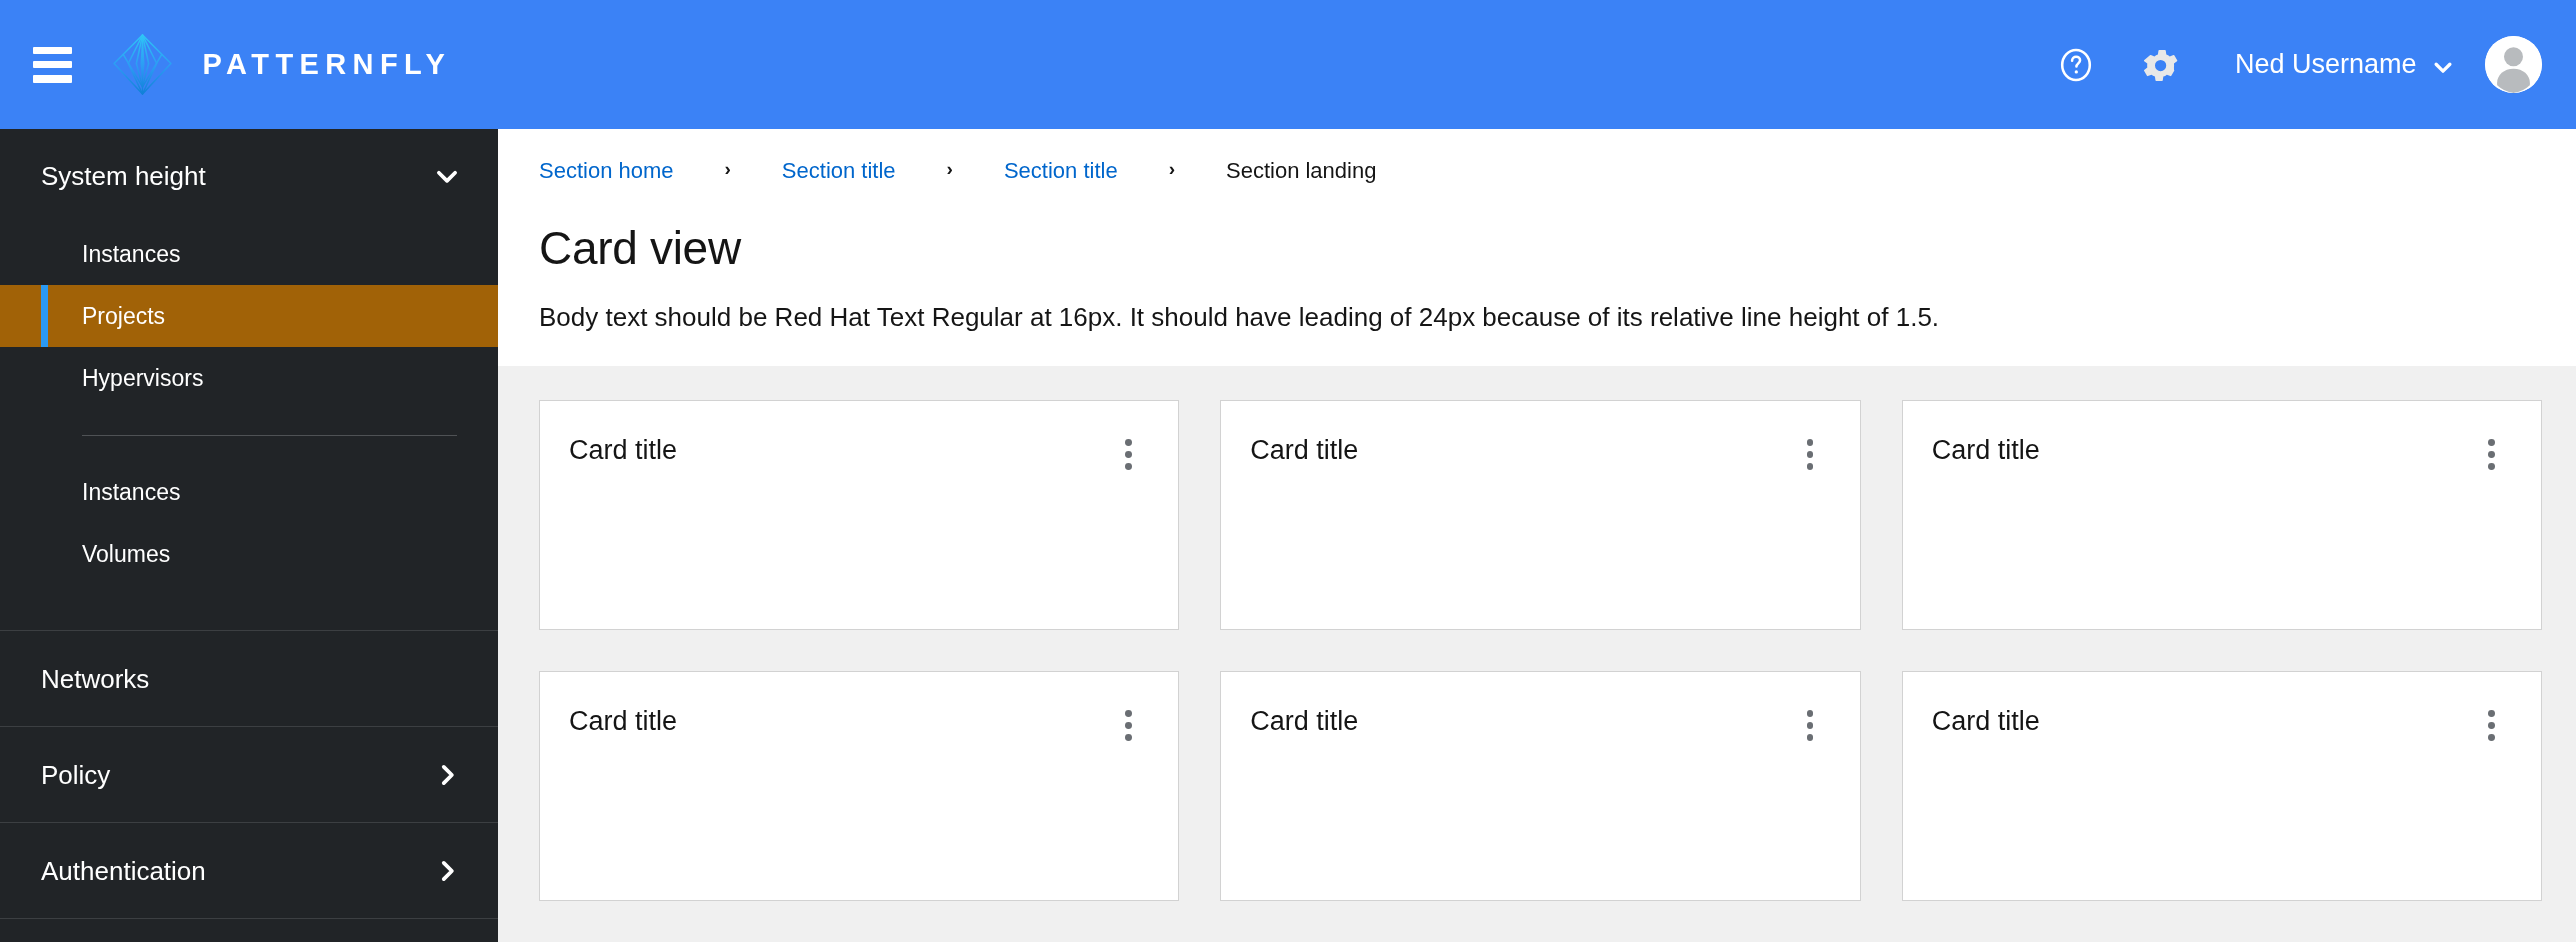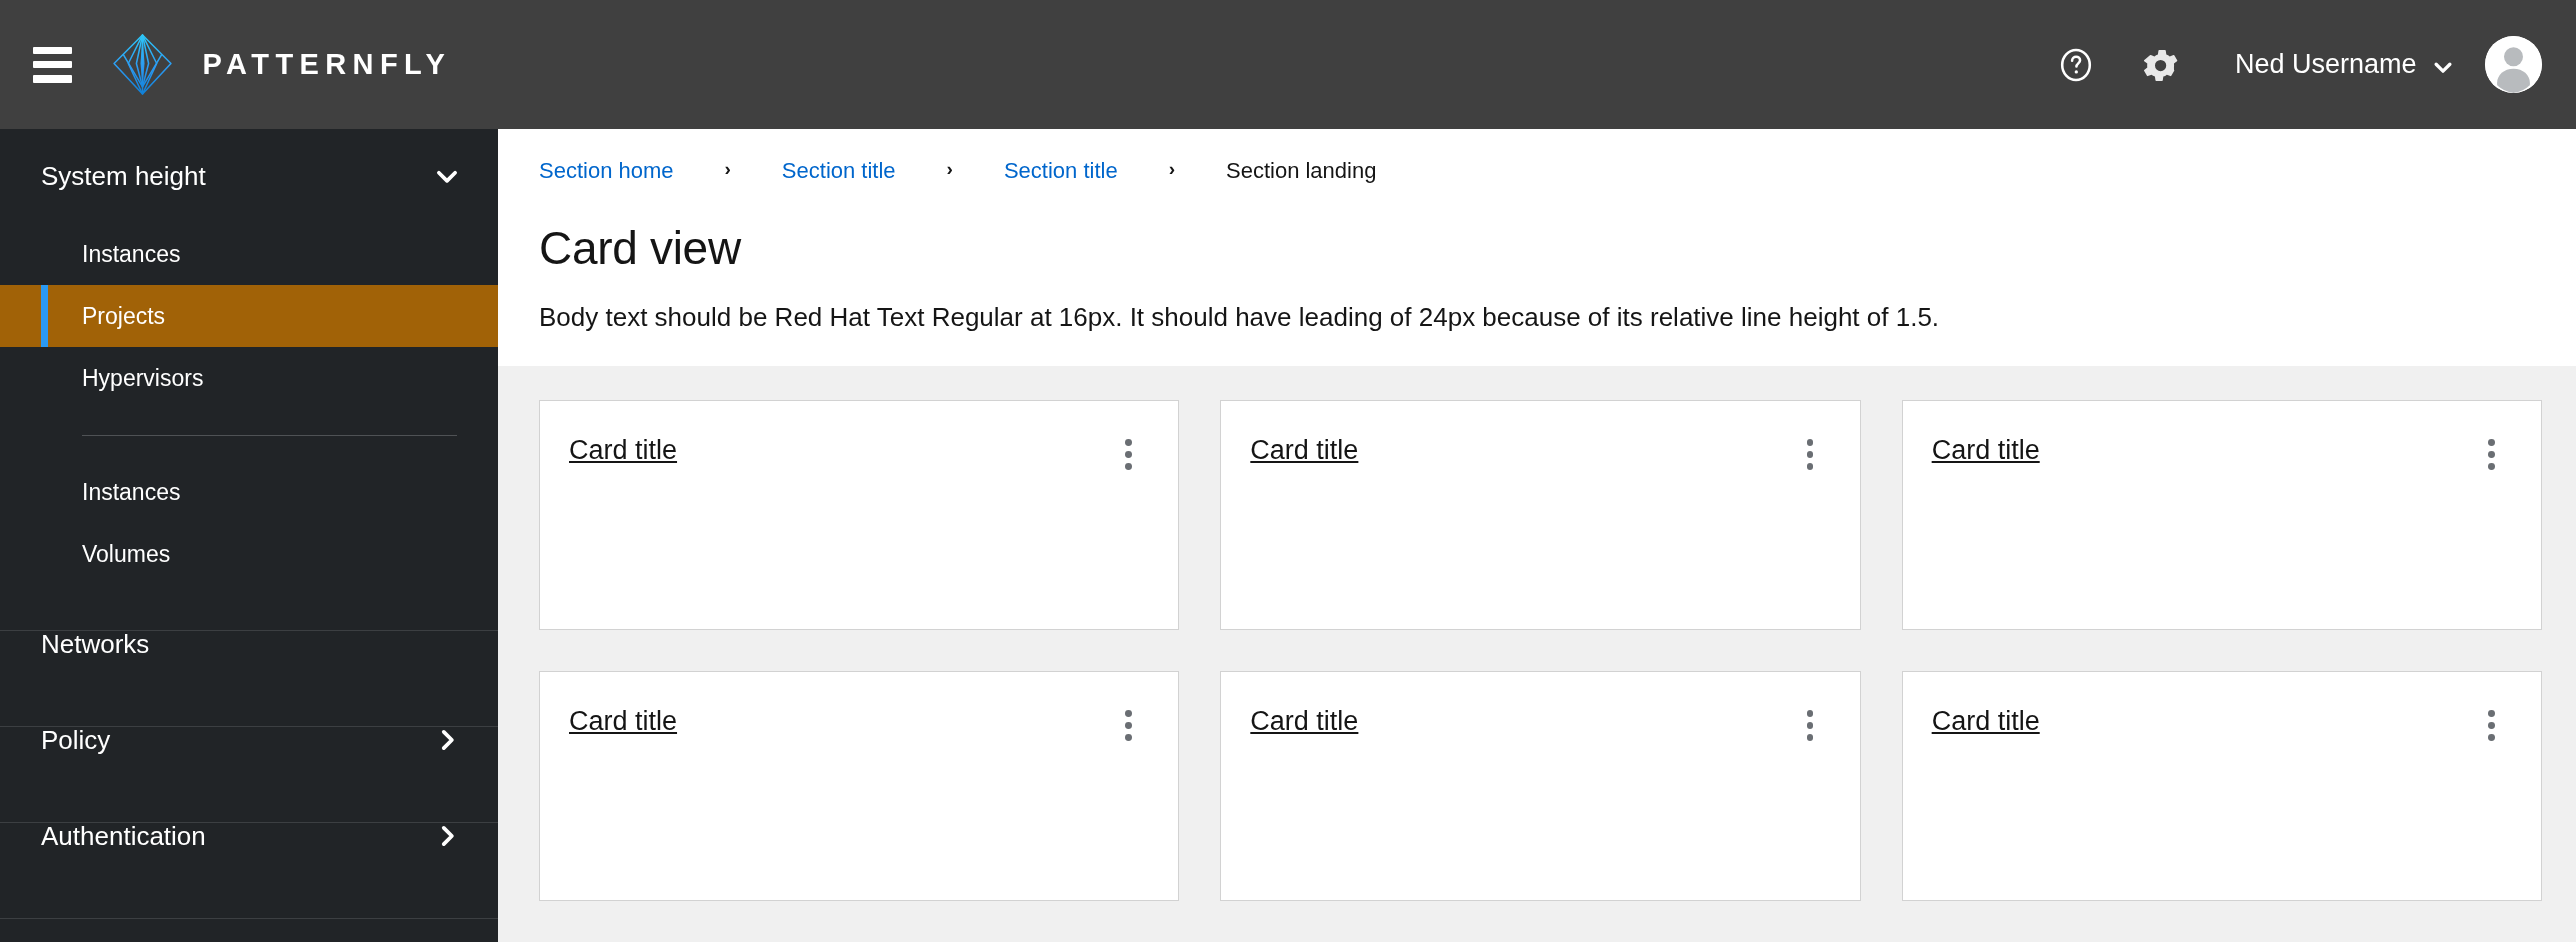--- a/index.html
+++ b/index.html
@@ -18,21 +18,21 @@
     height: 943px;
     position: relative;
     display: flex;
     flex-direction: column;
   }
 
   
   .masthead {
     height: 129px;
     min-height: 129px;
-    background: #404040;
+    background: #3b82f6;
     display: flex;
     align-items: center;
     padding: 0 34px 0 33px;
     position: relative;
     z-index: 5;
   }
 
   .hamburger {
     width: 39px;
     height: 36px;
@@ -185,21 +185,21 @@
 
   .nav-divider {
     height: 0.9px;
     background: #4f5255;
     margin: 26px 41px 26px 82px;
   }
 
   .nav-top-item {
     height: 96px;
     display: flex;
-    align-items: flex-start;
+    align-items: center;
     justify-content: space-between;
     padding: 0 38px 0 41px;
     cursor: pointer;
     border-top: 0.9px solid #3c3f42;
   }
   .nav-top-item .label {
     color: #ffffff;
     font-size: 26px;
     font-weight: 400;
     line-height: 1;
@@ -294,21 +294,20 @@
     align-items: flex-start;
     justify-content: space-between;
     padding: 33px 29px 0 29px;
   }
 
   .card-title {
     font-size: 27px;
     font-weight: 400;
     color: #151515;
     line-height: 1.2;
-    text-decoration: underline;
   }
 
   .kebab {
     width: 38px;
     height: 38px;
     display: flex;
     flex-direction: column;
     align-items: center;
     justify-content: center;
     gap: 5.2px;

